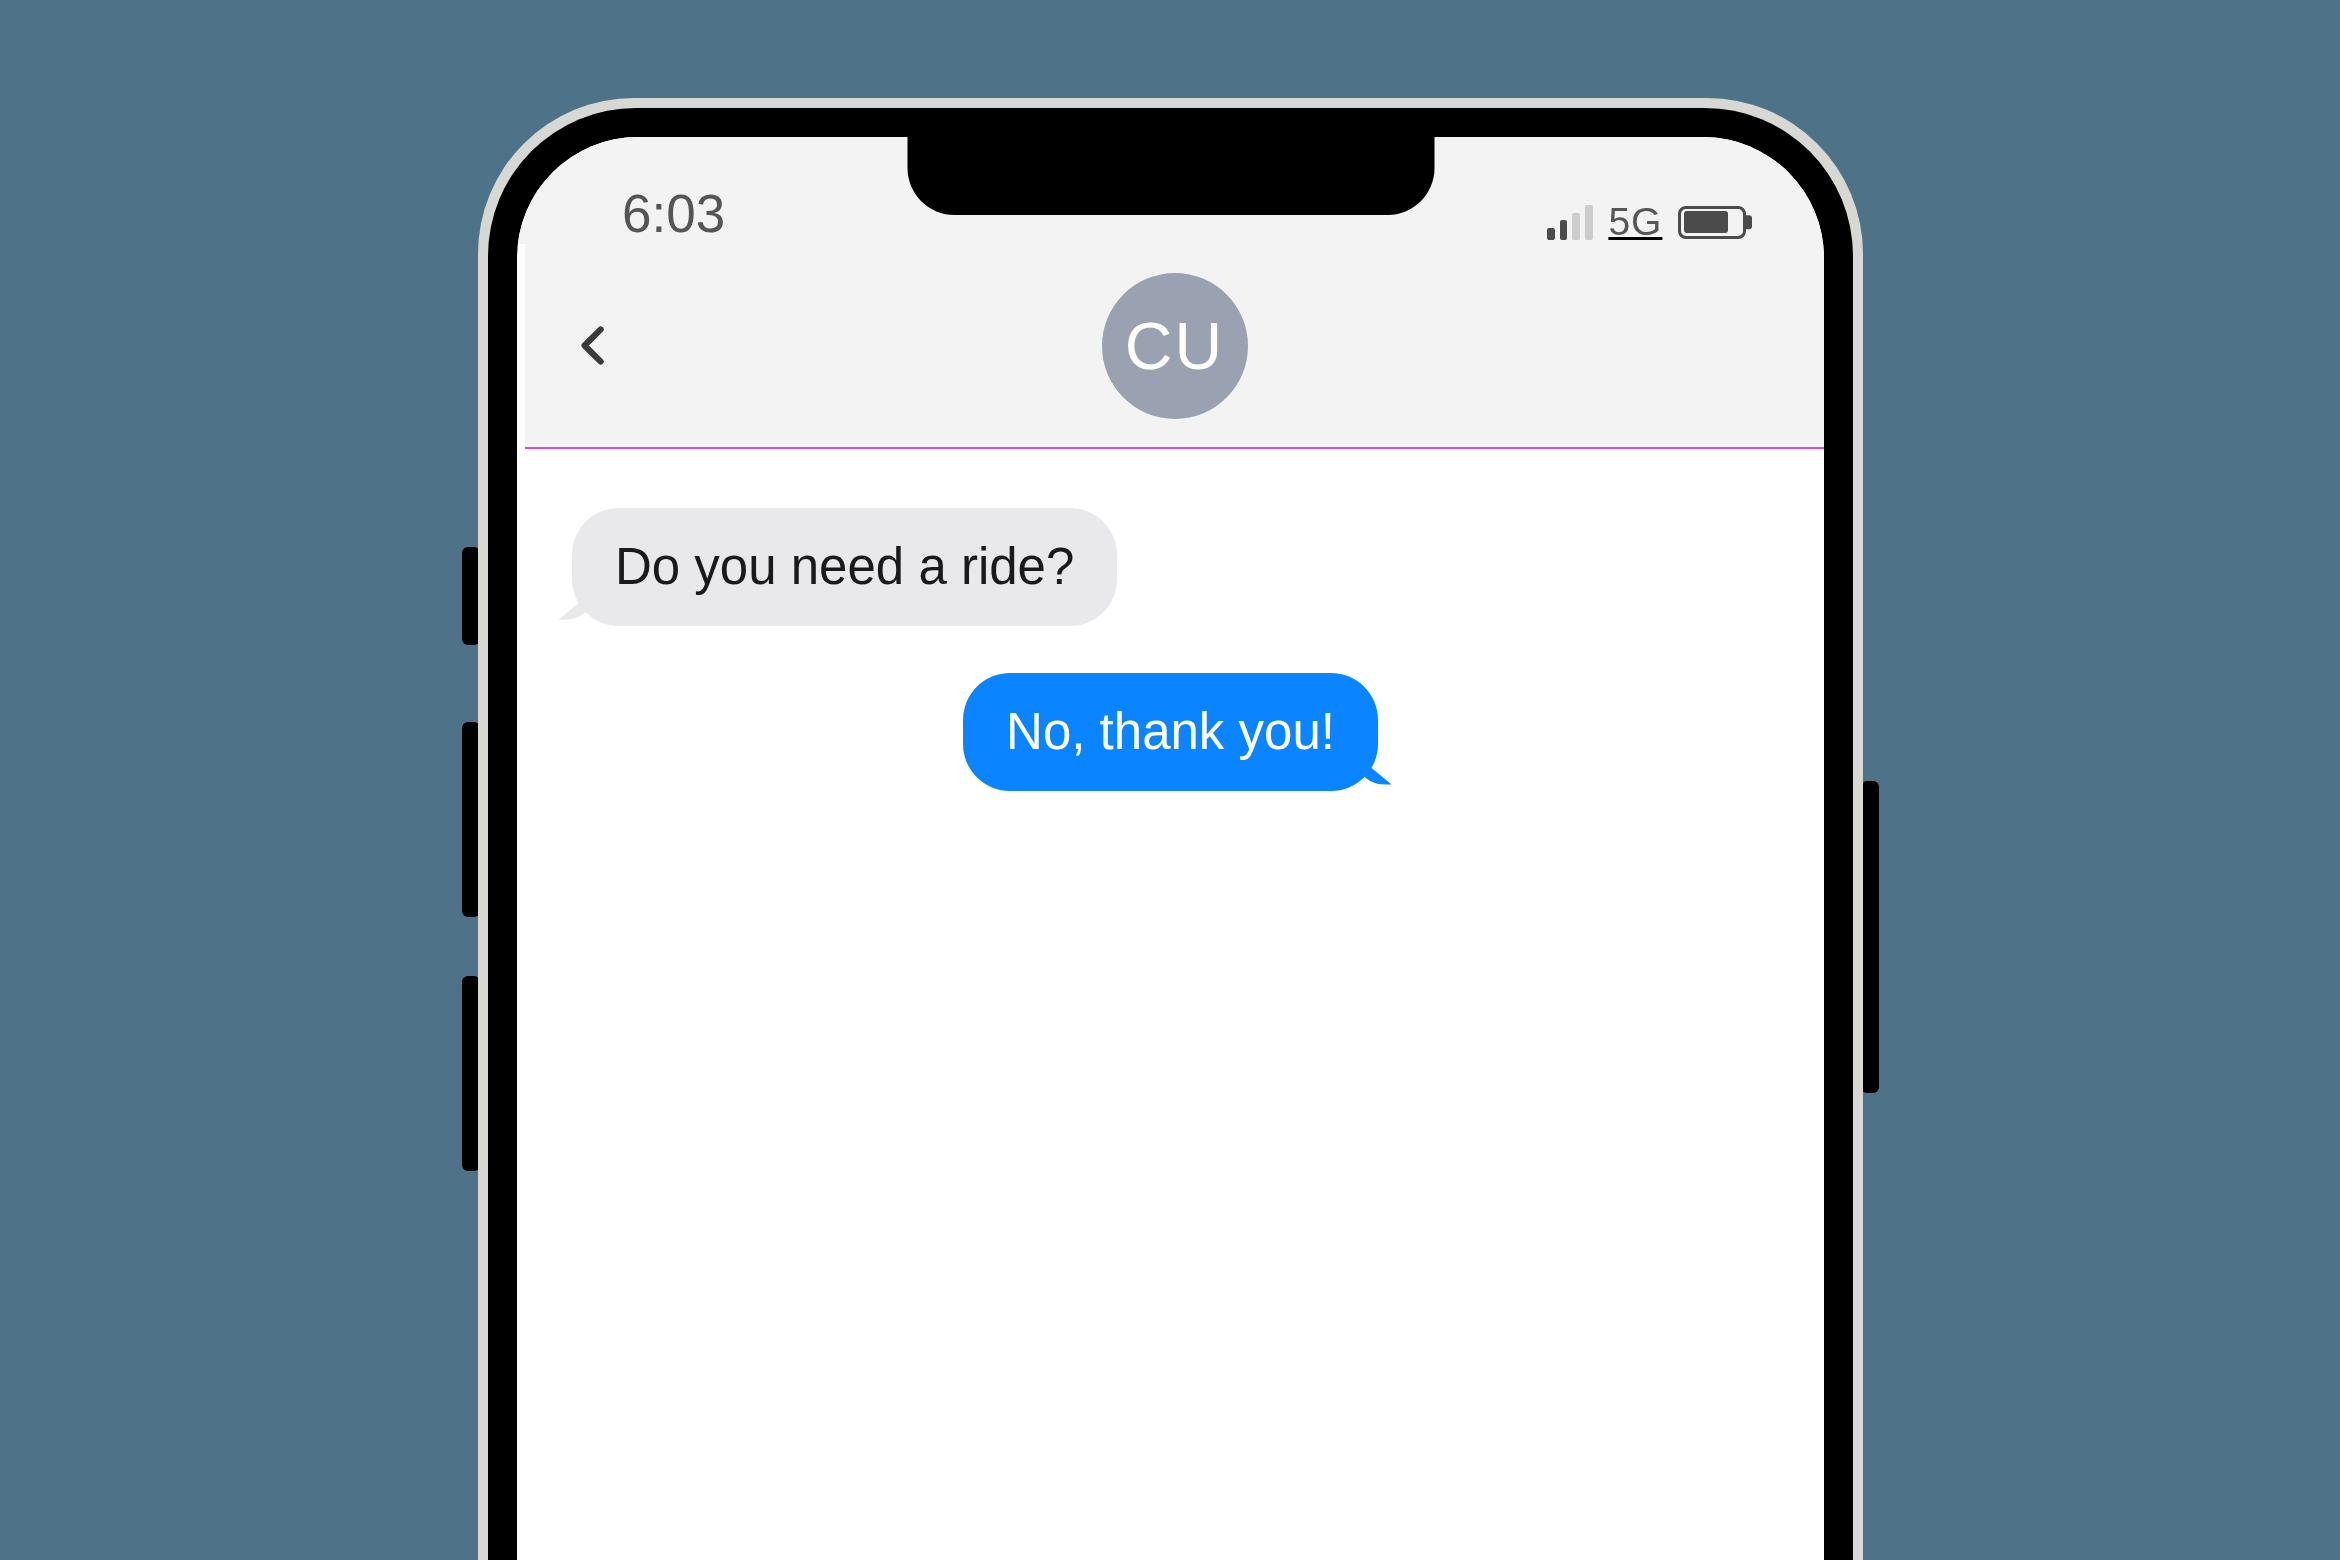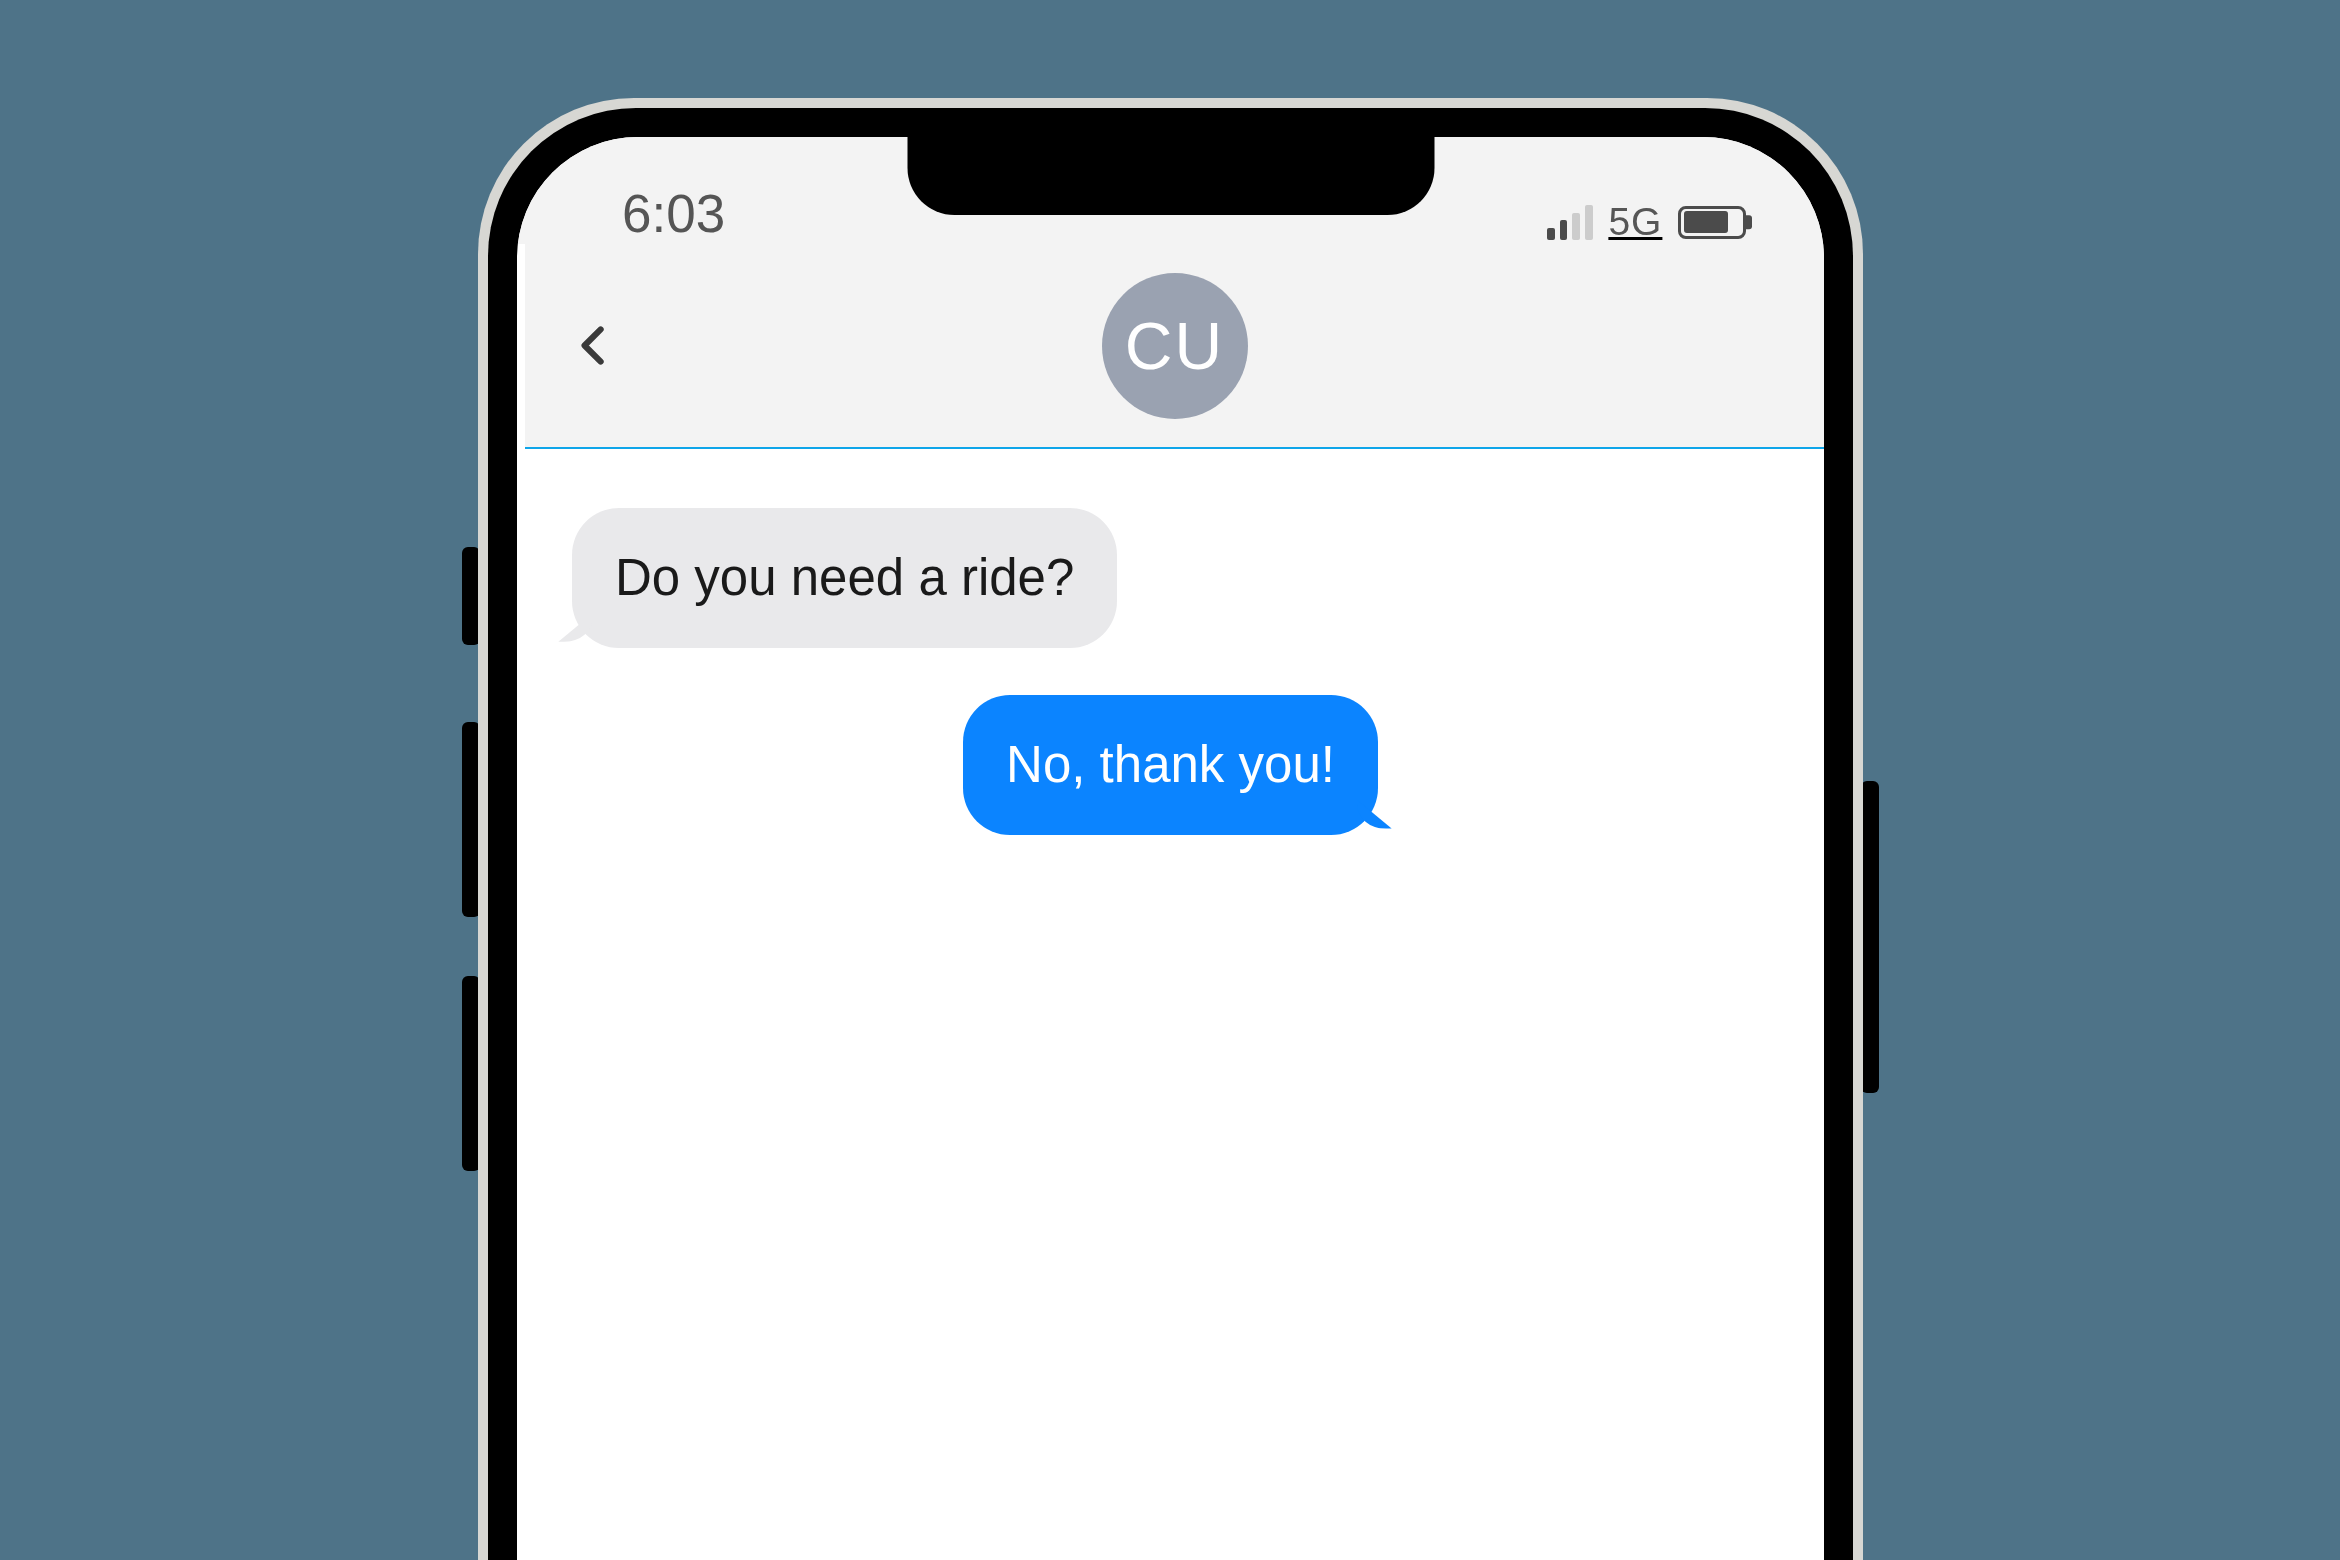--- a/index.html
+++ b/index.html
@@ -135,21 +135,21 @@
       height: 100%;
       width: 78%;
       background: #4b4b4b;
       border-radius: 2.9px;
     }
 
     
     .msg-header {
       height: 205px;
       background: #f3f3f3;
-      border-bottom: 2px solid #0ea5e9;
+      border-bottom: 2px solid #d946ef;
       display: flex;
       align-items: center;
       padding: 0 47px;
       position: relative;
       margin-left: 8px;
     }
     .back-chevron {
       width: 43px;
       height: 43px;
     }
@@ -179,21 +179,21 @@
     }
     .bubble-row {
       display: flex;
       margin-bottom: 47px;
     }
     .bubble-row.in { justify-content: flex-start; }
     .bubble-row.out { justify-content: center; }
     .bubble {
       position: relative;
       max-width: 75%;
-      padding: 38px 43px;
+      padding: 27px 43px;
       border-radius: 47px;
       font-size: 51px;
       line-height: 1.25;
     }
     .bubble.in {
       background: #e9e9eb;
       color: #1a1a1a;
     }
     .bubble.out {
       background: #0b84ff;

